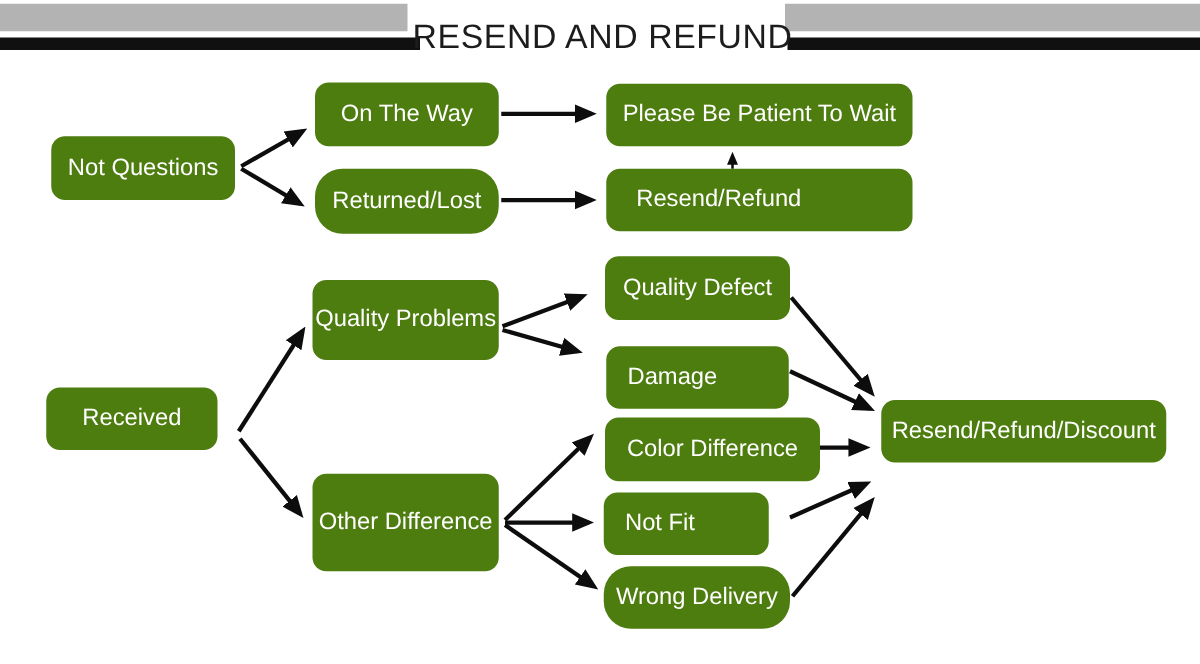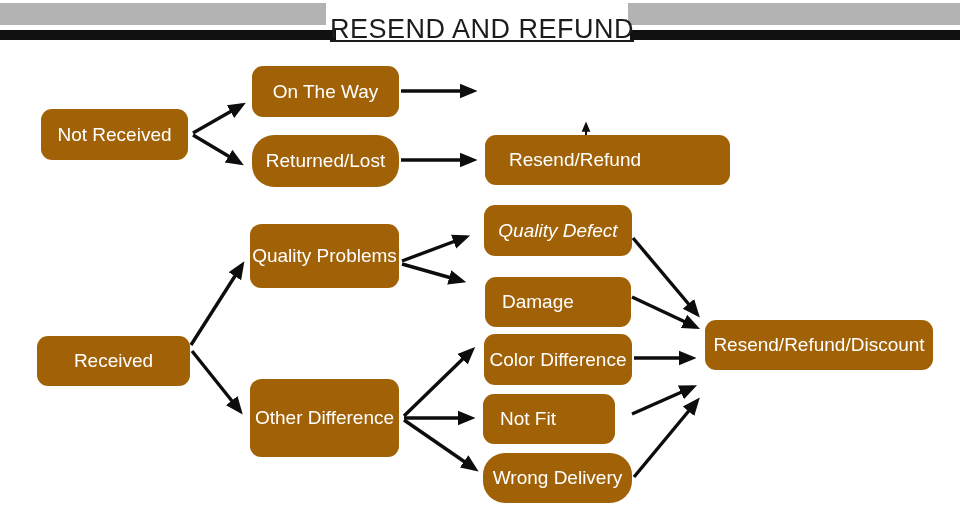--- a/index.html
+++ b/index.html
@@ -10,44 +10,44 @@
   
   .bar{position:absolute;}
   .bar.gray{background:#b3b3b3;top:3px;height:22px;}
   .bar.black{background:#101010;top:30px;height:10px;}
   #bar-gray-left{left:0;width:326px;}
   #bar-black-left{left:0;width:336px;}
   #bar-gray-right{left:628px;width:332px;}
   #bar-black-right{left:630px;width:330px;}
   .title{
     position:absolute;left:330px;top:14px;width:300px;text-align:left;
-    font-size:27px;letter-spacing:.5px;color:#1c1c1c;white-space:nowrap;text-decoration:underline;
+    font-size:27px;letter-spacing:.5px;color:#1c1c1c;white-space:nowrap;
   }
   
   svg.arrows{position:absolute;left:0;top:0;}
   svg.arrows line{stroke:#0d0d0d;stroke-width:3.4;}
   svg.arrows line.thin{stroke-width:2;}
   
   .node{
-    position:absolute;background:#a16207;color:#ffffff;border-radius:11px;
+    position:absolute;background:#4d7c0f;color:#ffffff;border-radius:11px;
     display:flex;align-items:center;justify-content:center;
     font-size:19px;white-space:nowrap;box-sizing:border-box;
   }
   .node.left{justify-content:flex-start;padding-left:17px;}
   #n-not-received{left:41px;top:109px;width:147px;height:51px;}
   #n-on-the-way{left:252px;top:66px;width:147px;height:51px;}
   #n-returned-lost{left:252px;top:135px;width:147px;height:52px;border-radius:22px;}
   #n-please-wait{left:485px;top:67px;width:245px;height:50px;}
   #n-resend-refund{left:485px;top:135px;width:245px;height:50px;padding-left:24px;}
-  #n-received{left:37px;top:336px;width:153px;height:50px;}
+  #n-received{left:37px;top:310px;width:137px;height:50px;}
   #n-quality-problems{left:250px;top:224px;width:149px;height:64px;}
   #n-other-questions{left:250px;top:379px;width:149px;height:78px;}
-  #n-quality-defect{left:484px;top:205px;width:148px;height:51px;font-style:italic;}
+  #n-quality-defect{left:484px;top:205px;width:148px;height:51px;}
   #n-damage{left:485px;top:277px;width:146px;height:50px;}
-  #n-color-difference{left:484px;top:334px;width:148px;height:51px;}
+  #n-color-difference{left:484px;top:334px;width:172px;height:51px;}
   #n-not-fit{left:483px;top:394px;width:132px;height:50px;}
   #n-wrong-delivery{left:483px;top:453px;width:149px;height:50px;border-radius:22px;}
   #n-resend-refund-discount{left:705px;top:320px;width:228px;height:50px;}
 </style>
 </head>
 <body>
 
 <div class="stage">
 
   <div class="bar gray" id="bar-gray-left"></div>
@@ -74,23 +74,24 @@
     <line x1="404" y1="416" x2="472" y2="350" marker-end="url(#ah)"></line>
     <line x1="404" y1="418" x2="471" y2="418" marker-end="url(#ah)"></line>
     <line x1="404" y1="420" x2="475" y2="469" marker-end="url(#ah)"></line>
     <line x1="633" y1="238" x2="697" y2="314" marker-end="url(#ah)"></line>
     <line x1="632" y1="297" x2="696" y2="327" marker-end="url(#ah)"></line>
     <line x1="634" y1="358" x2="692" y2="358" marker-end="url(#ah)"></line>
     <line x1="632" y1="414" x2="693" y2="387" marker-end="url(#ah)"></line>
     <line x1="634" y1="477" x2="697" y2="401" marker-end="url(#ah)"></line>
   </svg>
 
-  <div class="node" id="n-not-received">Not Received</div>
+  <div class="node" id="n-not-received">Not Questions</div>
   <div class="node" id="n-on-the-way">On The Way</div>
   <div class="node" id="n-returned-lost">Returned/Lost</div>
+  <div class="node" id="n-please-wait">Please Be Patient To Wait</div>
   <div class="node left" id="n-resend-refund">Resend/Refund</div>
   <div class="node" id="n-received">Received</div>
   <div class="node" id="n-quality-problems">Quality Problems</div>
   <div class="node" id="n-other-questions">Other Difference</div>
   <div class="node" id="n-quality-defect">Quality Defect</div>
   <div class="node left" id="n-damage">Damage</div>
   <div class="node" id="n-color-difference">Color Difference</div>
   <div class="node left" id="n-not-fit">Not Fit</div>
   <div class="node" id="n-wrong-delivery">Wrong Delivery</div>
   <div class="node" id="n-resend-refund-discount">Resend/Refund/Discount</div>

